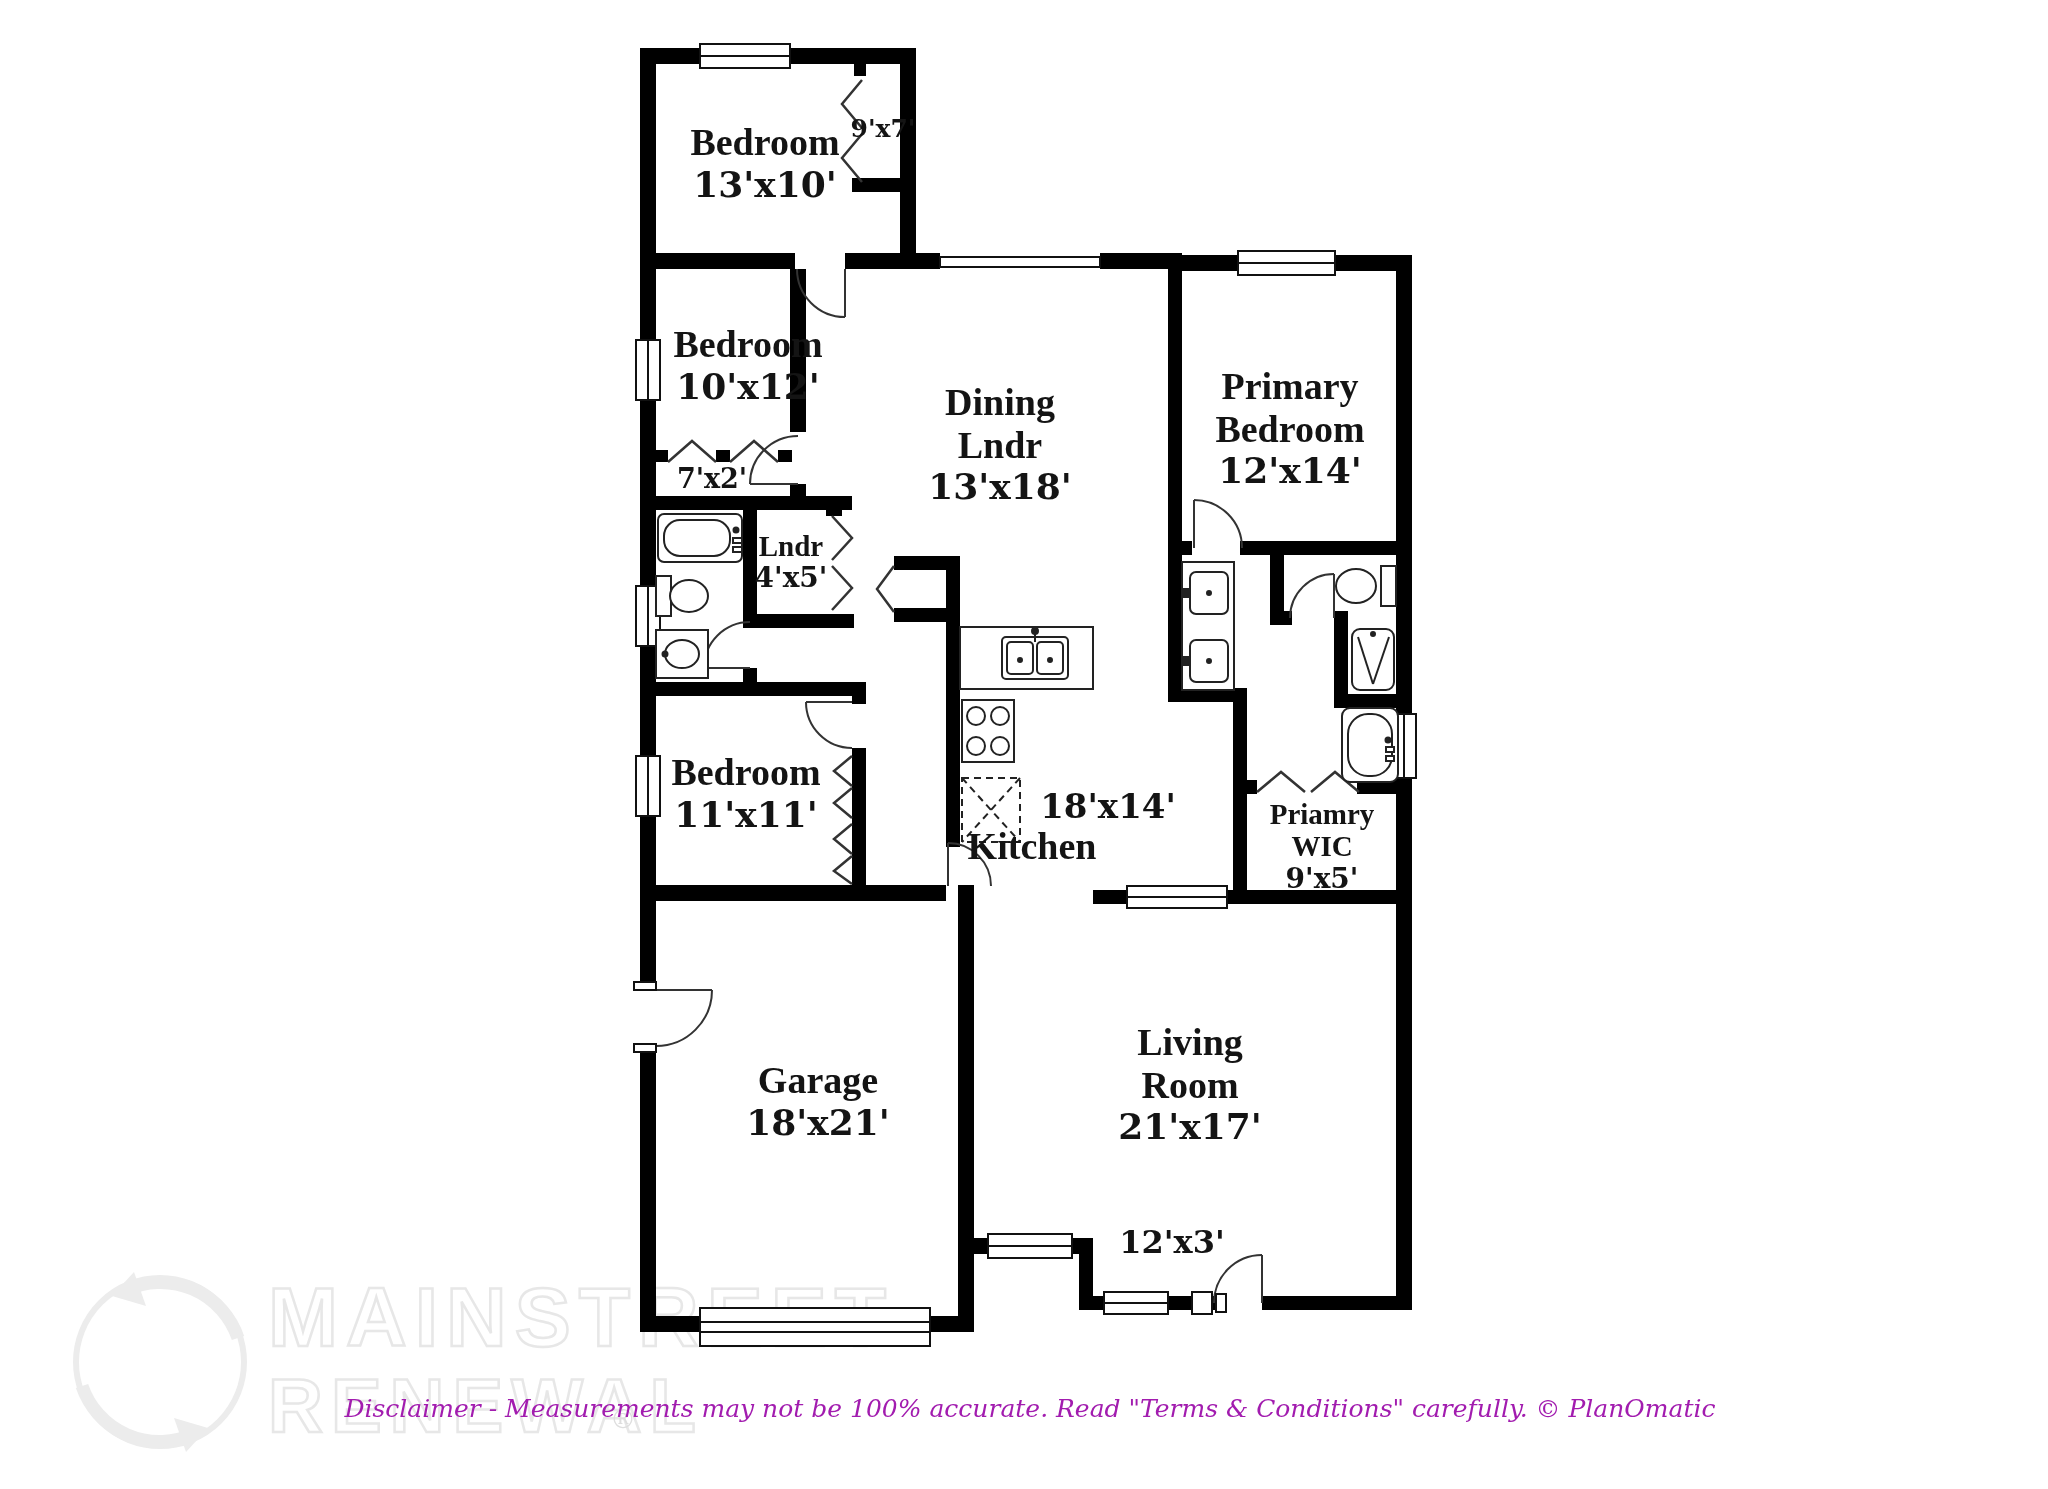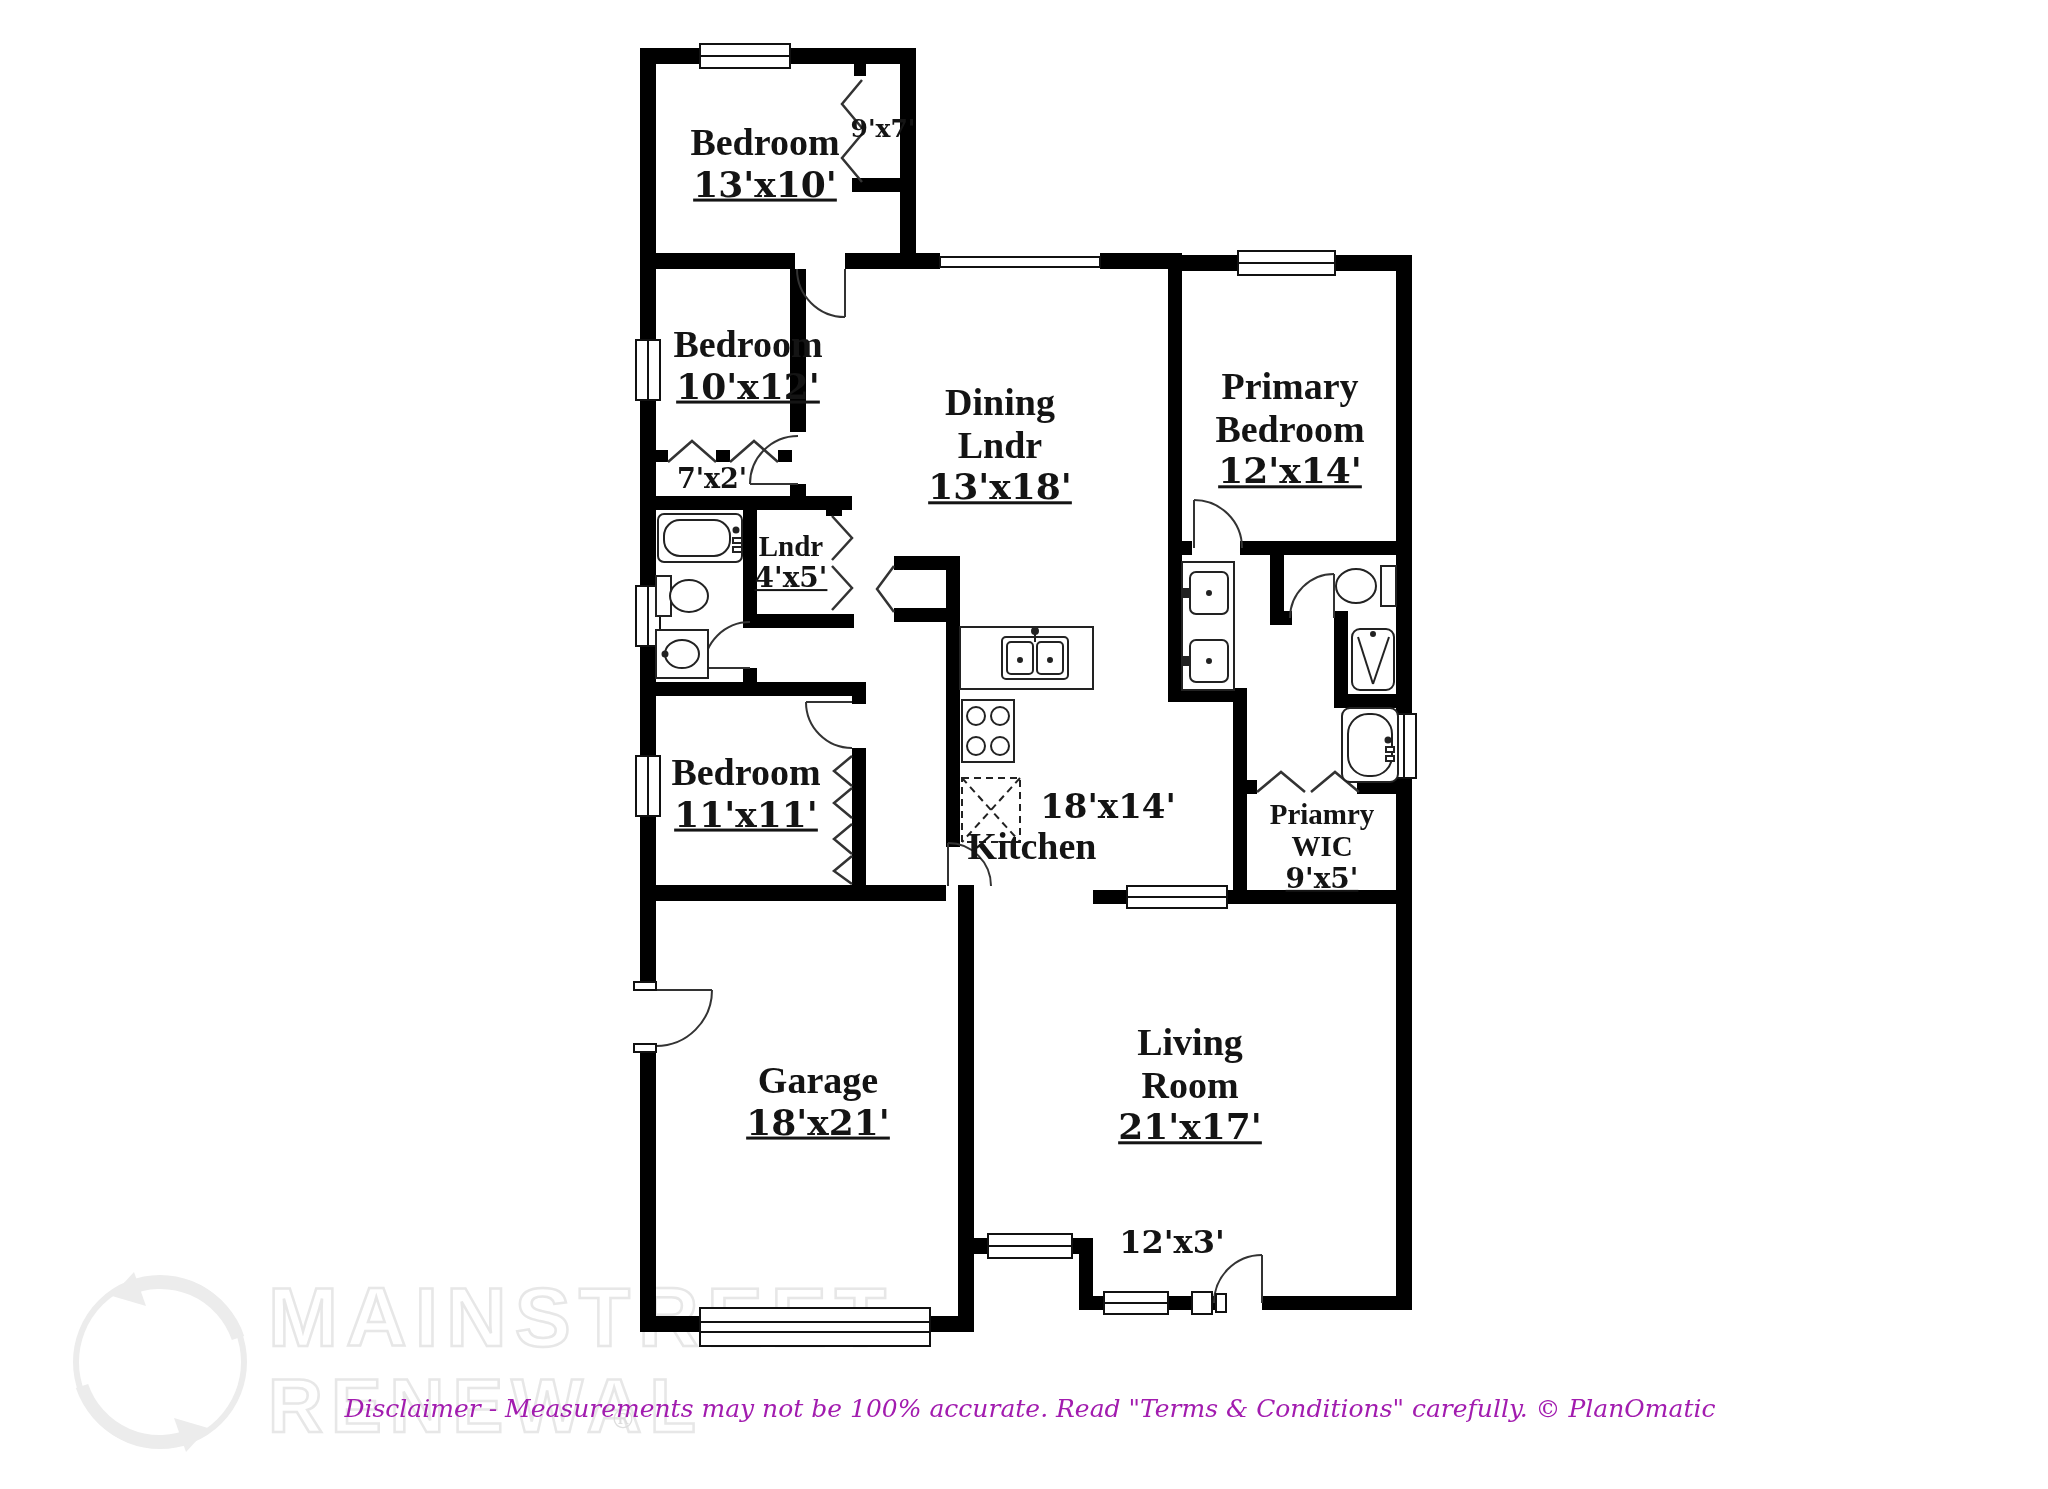--- a/index.html
+++ b/index.html
@@ -3,21 +3,21 @@
 <meta charset="utf-8">
 <style>
   html,body{margin:0;padding:0;background:#fff;}
   #stage{position:relative;width:2048px;height:1489px;background:#fff;overflow:hidden;
          font-family:"DejaVu Serif","Liberation Serif",serif;}
   #plan-svg{position:absolute;left:0;top:0;}
   .room-label{position:absolute;transform:translate(-50%,-50%);text-align:center;
       display:flex;flex-direction:column;color:#141414;font-weight:700;line-height:1.12;
       white-space:pre-line;pointer-events:none;}
   .rname{font-size:38px;font-family:Liberation Serif, serif;}
-  .rdims{font-size:36px;text-decoration:underline;}
+  .rdims{font-size:36px;}
   .room-label.md .rname{font-size:34px;}
   .room-label.sm .rname{font-size:29px;}
   .room-label.sm .rdims{font-size:28px;}
   .small-label{position:absolute;transform:translate(-50%,-50%);font-size:27px;font-weight:700;
       color:#141414;white-space:nowrap;pointer-events:none;}
   #disclaimer{position:absolute;left:1030px;top:1408px;transform:translate(-50%,-50%);
       font-size:25px;color:#a21caf;white-space:nowrap;font-style:italic;}
   .wm-text{font-family:"Liberation Sans","DejaVu Sans",sans-serif;font-weight:700;
       fill:none;stroke:#e7e7e7;stroke-width:2.5px;letter-spacing:8px;}
 </style>

